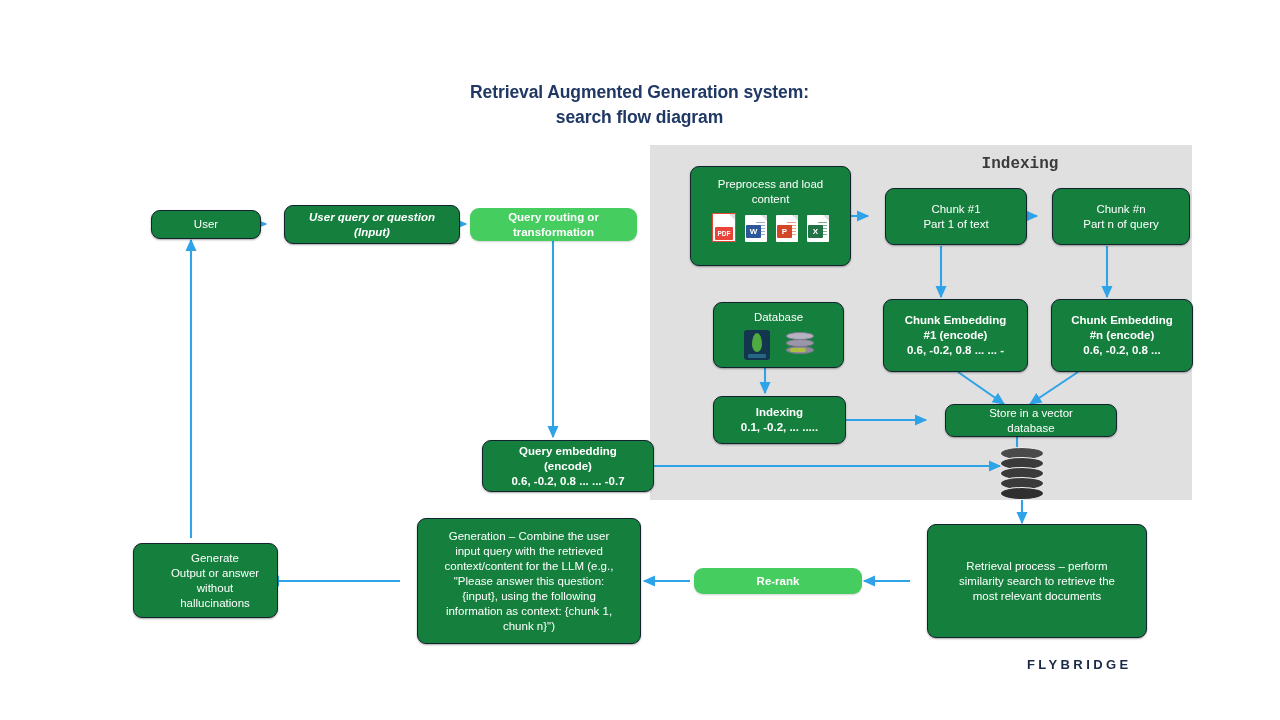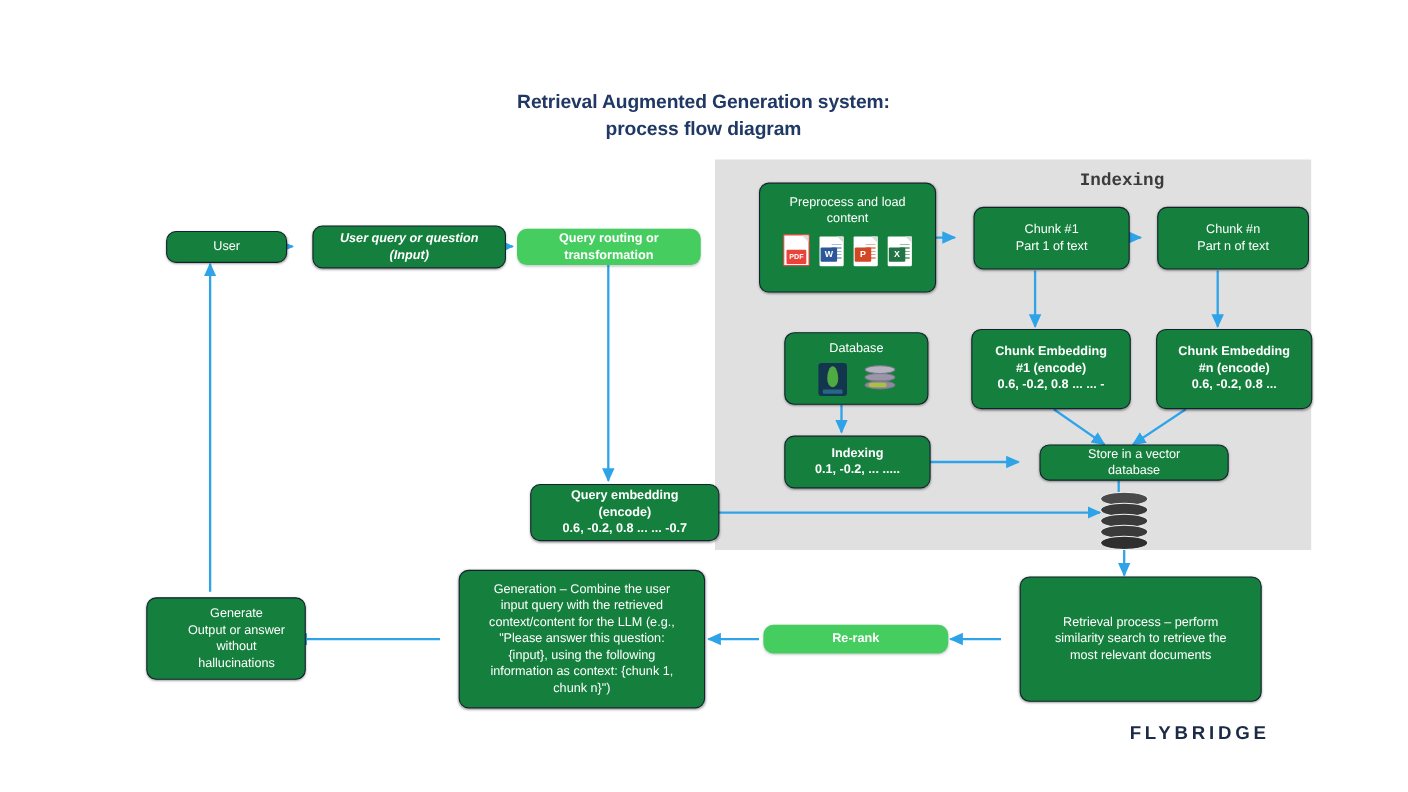--- a/index.html
+++ b/index.html
@@ -153,32 +153,32 @@
   .vdb i:nth-child(2){top:10px;}
   .vdb i:nth-child(3){top:20px;}
   .vdb i:nth-child(4){top:30px;}
   .vdb i:nth-child(5){top:40px;background:#2f2f2f;}
 
   
   .brand{
     position:absolute;
     color:#1b2a47;
     font-weight:bold;
-    font-size:17px;
+    font-size:13px;
     letter-spacing:3.4px;
   }
 </style>
 </head>
 <body>
 
 <div id="stage">
 
   <div class="title">
     <span>Retrieval Augmented Generation system:</span>
-    <span class="l2">process flow diagram</span>
+    <span class="l2">search flow diagram</span>
   </div>
 
   <div class="panel" style="left:650px;top:145px;width:542px;height:355px;"></div>
   <div class="panel-title" style="left:930px;top:155px;width:180px;">Indexing</div>
 
   <svg class="wires" viewBox="0 0 1280 720">
     <defs>
       <marker id="ah" markerWidth="7" markerHeight="7" refX="5.4" refY="3" orient="auto">
         <path d="M0,0.3 L6,3 L0,5.7 z" fill="#2ea3e8"></path>
       </marker>
@@ -262,21 +262,21 @@
     </div>
   </div>
 
   <div class="node dark" style="left:871px;top:188px;width:142px;height:57px;">
     <span class="txt">Chunk #1
 Part 1 of text</span>
   </div>
 
   <div class="node dark" style="left:1038px;top:188px;width:138px;height:57px;">
     <span class="txt">Chunk #n
-Part n of text</span>
+Part n of query</span>
   </div>
 
   <div class="node dark" style="left:699px;top:302px;width:131px;height:66px;justify-content:flex-start;padding-top:7px;">
     <span class="txt">Database</span>
     <div class="dbicons">
       <span class="mongo">
         <i class="leaf"></i>
           <i class="cap"></i>
       </span>
       <span class="cyl">

